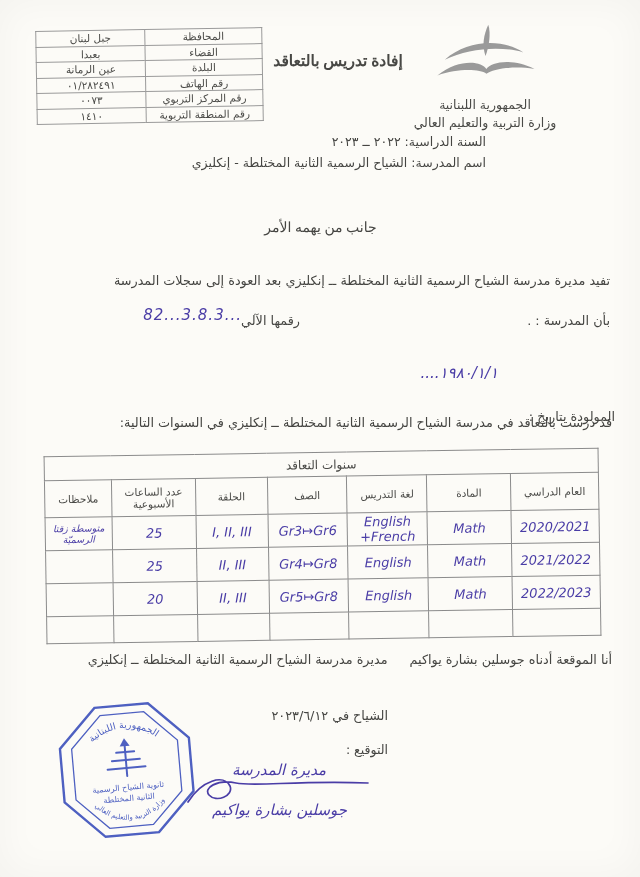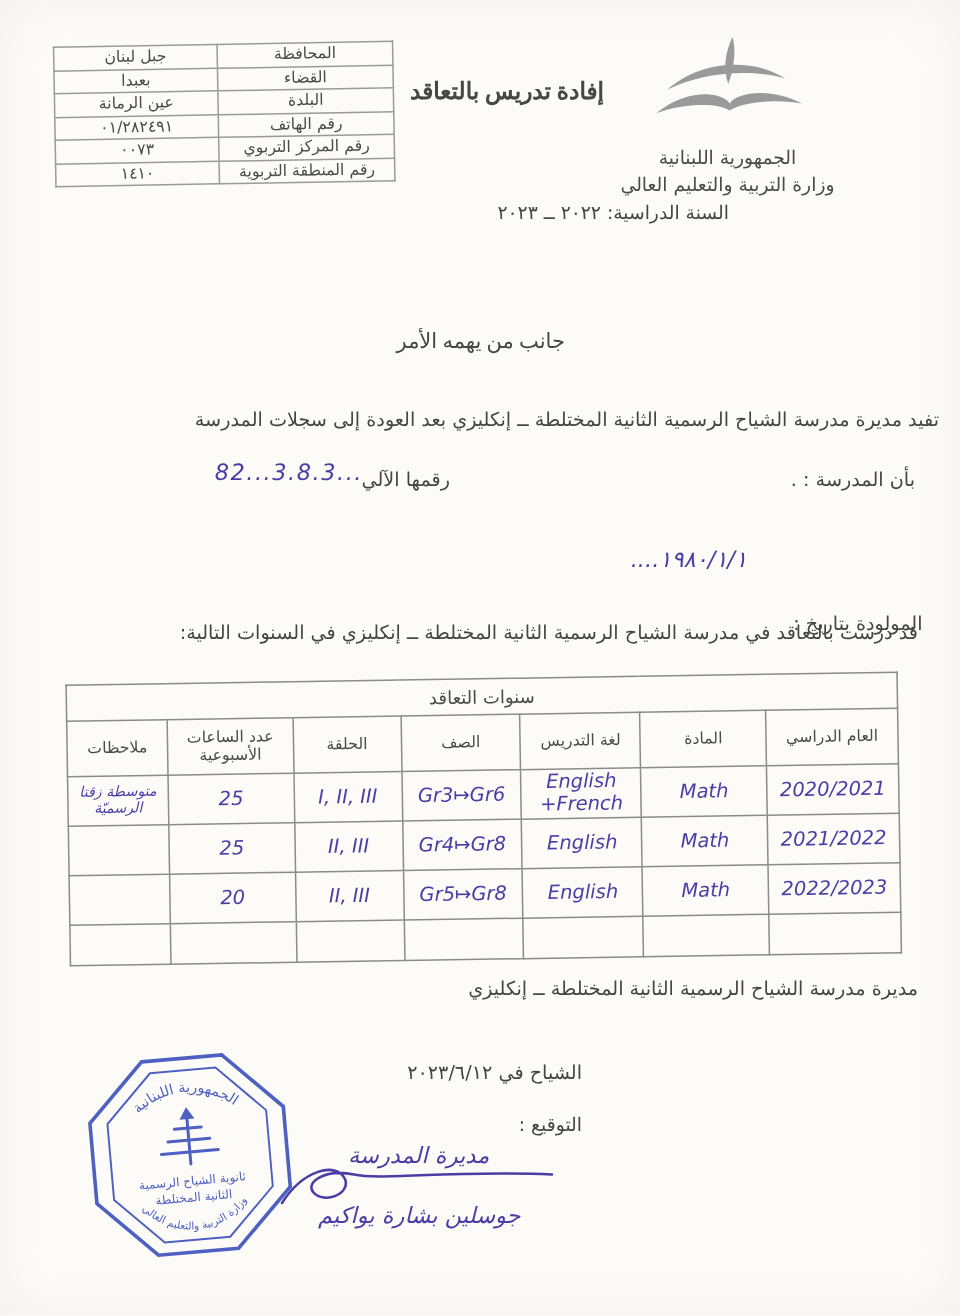--- a/index.html
+++ b/index.html
@@ -98,25 +98,26 @@
     </svg>
   </div>
 
   <div class="abs ministry rtl center" style="left:398px; top:96px; width:174px;">
     <div>الجمهورية اللبنانية</div>
     <div>وزارة التربية والتعليم العالي</div>
   </div>
 
   <div class="abs school-lines rtl" style="right:154px; top:131px; width:340px;">
     <div>السنة الدراسية: ٢٠٢٢ ــ ٢٠٢٣</div>
+    <div>اسم المدرسة: الشياح الرسمية الثانية المختلطة - إنكليزي</div>
   </div>
 
   <div class="abs to-whom rtl center" style="left:228px; top:219px; width:185px;font-family:Liberation Serif, serif;">جانب من يهمه الأمر</div>
 
-  <div class="abs para rtl" style="right:14px; top:273px; width:585px;text-align:right;">تفيد مديرة مدرسة الشياح الرسمية الثانية المختلطة ــ إنكليزي  بعد العودة إلى سجلات المدرسة</div>
+  <div class="abs para rtl" style="right:30px; top:273px; width:585px;text-align:right;">تفيد مديرة مدرسة الشياح الرسمية الثانية المختلطة ــ إنكليزي  بعد العودة إلى سجلات المدرسة</div>
 
   <span class="abs para rtl" style="right:30px; top:313px;">بأن المدرسة : .</span>
   <span class="abs para rtl" style="right:340px; top:313px;">رقمها الآلي</span>
   <span class="abs hw hw-lg" style="right:398px; top:306px; direction:ltr;">82...3.8.3...</span>
 
   <span class="abs para rtl" style="right:25px; top:368px;margin-top:41px;">المولودة بتاريخ : </span>
   <span class="abs hw hw-lg rtl" style="right:142px; top:364px;">١٩٨٠/١/١....</span>
 
   <div class="abs para rtl" style="right:28px; top:415px; width:585px;">قد درست بالتعاقد في مدرسة الشياح الرسمية الثانية المختلطة ــ إنكليزي في السنوات التالية:</div>
 
@@ -176,20 +177,21 @@
       <td class="cell"></td>
       <td class="cell"></td>
       <td class="cell"></td>
       <td class="cell"></td>
       <td class="cell"></td>
     </tr>
   </tbody>
     </table>
 
   <div class="abs decl rtl" style="right:28px; top:652px; width:585px;">
+    <span>أنا الموقعة أدناه جوسلين بشارة يواكيم</span>
     <span>مديرة مدرسة الشياح الرسمية الثانية المختلطة ــ إنكليزي</span>
   </div>
 
   <div class="abs para rtl" style="right:252px; top:708px;margin-left:36px;">الشياح  في  ٢٠٢٣/٦/١٢</div>
 
   <span class="abs sig-label rtl" style="right:252px; top:742px;">التوقيع :</span>
   <span class="abs hw hw-line rtl" style="left:232px; top:761px;">مديرة المدرسة</span>
   <div class="abs" style="left:180px; top:772px; width:195px; height:40px;">
     <svg width="195" height="40" viewBox="0 0 195 40">
       <path d="M8,30 C22,8 44,2 50,14 C54,24 36,31 29,23 C23,16 37,7 56,11 C74,15 120,8 188,11" fill="none" stroke="#4a3da6" stroke-width="1.7" stroke-linecap="round"></path>

